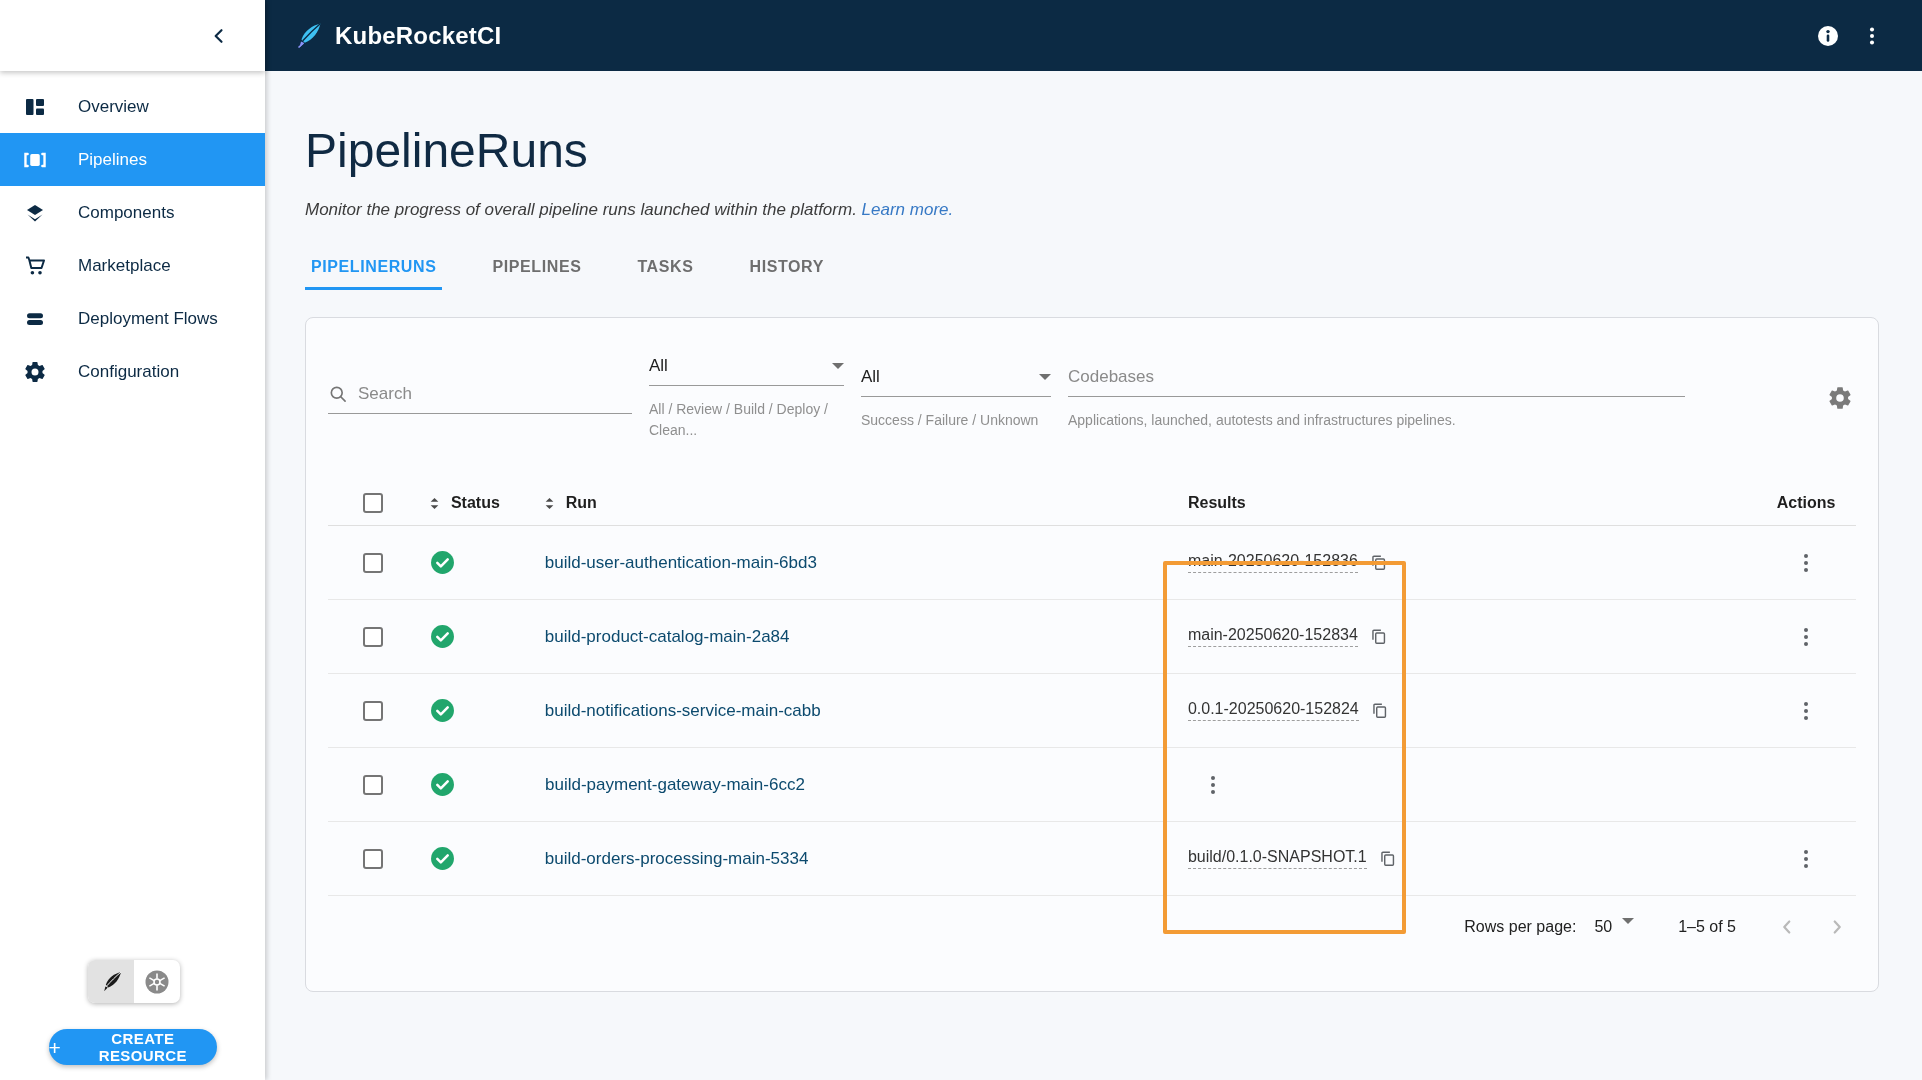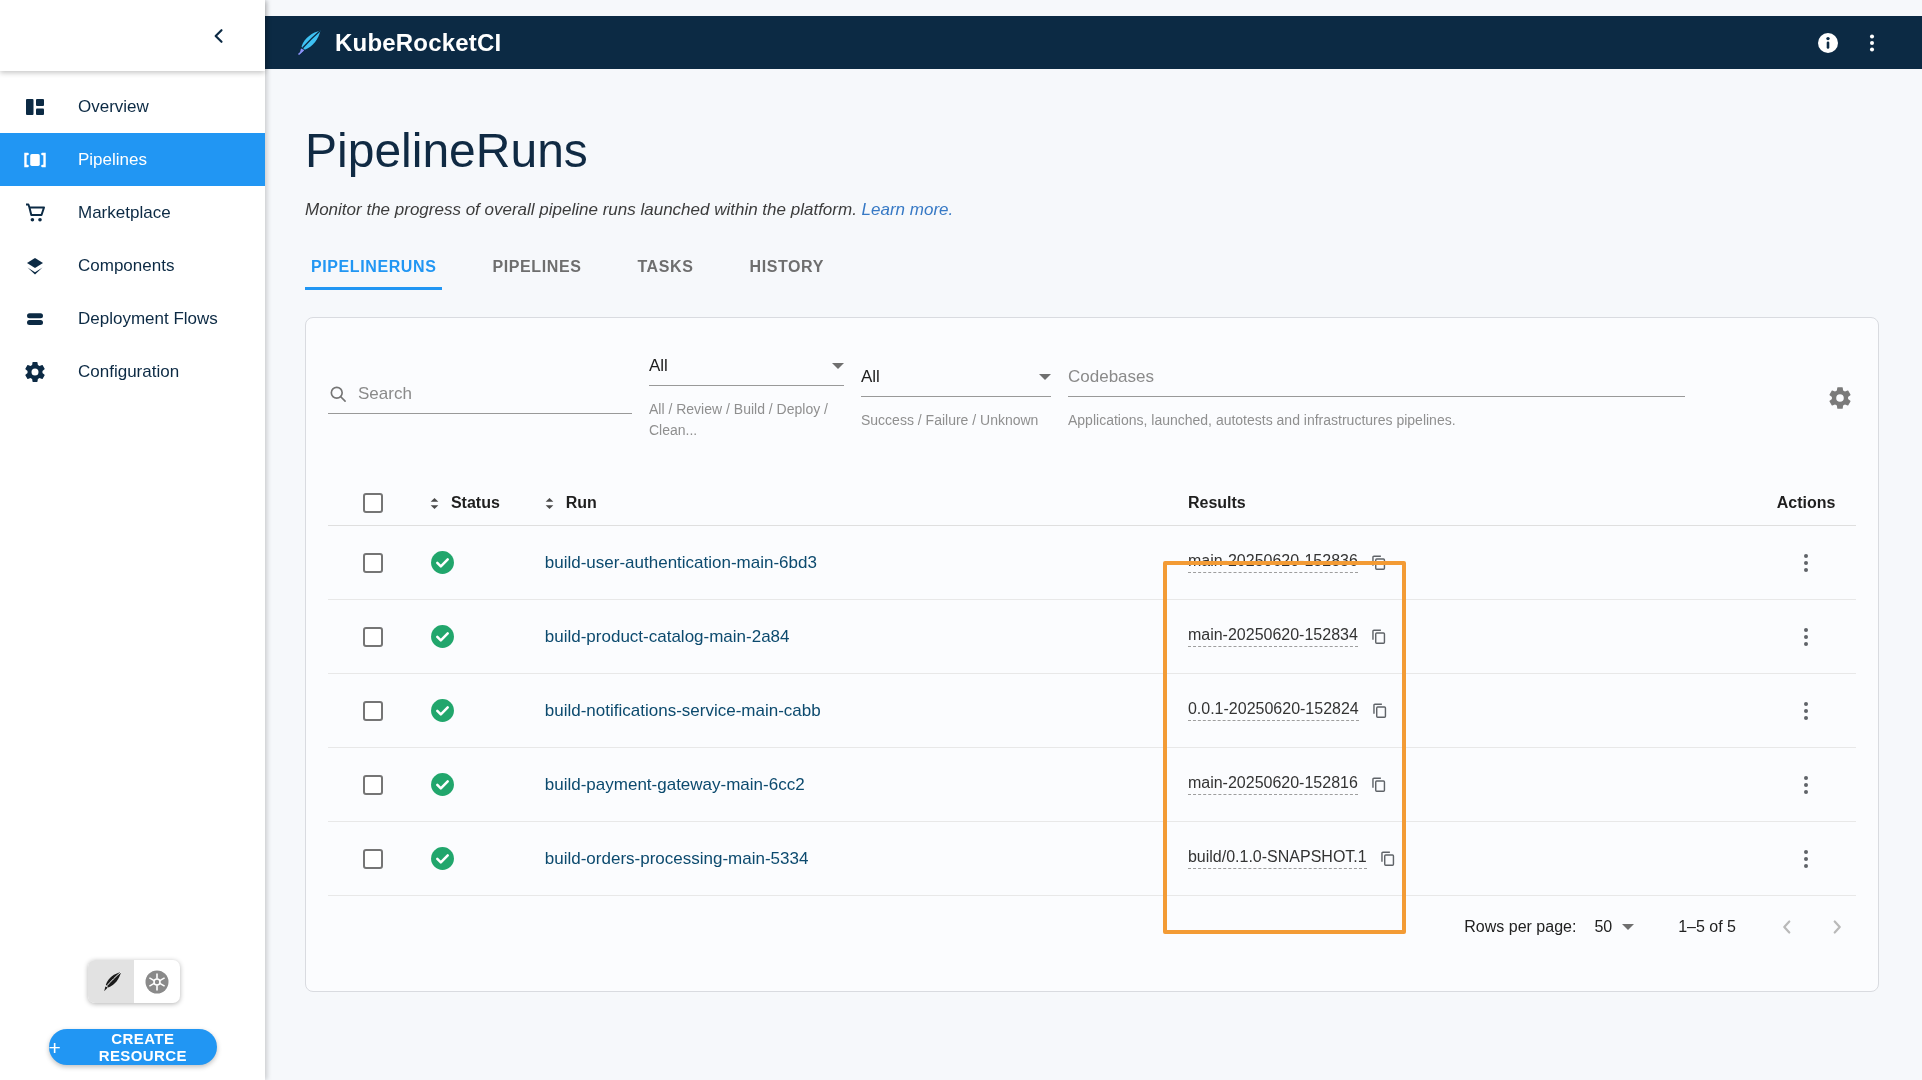--- a/index.html
+++ b/index.html
@@ -1,20 +1,20 @@
 <!DOCTYPE html>
 <html><head>
 <meta charset="utf-8">
 <style>
   * { margin:0; padding:0; box-sizing:border-box; }
   html,body { width:1922px; height:1080px; background:#e9ebee; font-family:"Liberation Sans", sans-serif; }
   .app { position:relative; width:1922px; height:1080px; background:#f6f8fb; overflow:hidden; }
 
   
-  .topbar { position:absolute; left:265px; top:16px; right:0; height:53px; background:#0c2a44;
+  .topbar { position:absolute; left:265px; top:0; right:0; height:71px; background:#0c2a44;
             display:flex; align-items:center; padding:0 28px; z-index:3; }
   .brand { display:flex; align-items:center; gap:12px; }
   .brand-name { color:#fff; font-size:24px; font-weight:700; letter-spacing:.2px; }
   .topbar-spacer { flex:1; }
   .topbar-btn { width:44px; height:44px; display:flex; align-items:center; justify-content:center;
                 border-radius:50%; cursor:pointer; }
 
   
   .sidebar { position:absolute; left:0; top:0; bottom:0; width:265px; background:#fff; z-index:4;
              box-shadow:2px 0 5px rgba(0,0,0,.18); }
@@ -87,21 +87,21 @@
   .kebab i { width:4px; height:4px; border-radius:50%; background:#5f6368; }
 
   
   .annotation-box { position:absolute; left:857px; top:243px; width:243px; height:373px;
                     border:4px solid #f39b35; border-radius:2px; pointer-events:none; z-index:5; }
 
   
   .pagination { display:flex; align-items:center; justify-content:flex-end; padding:20px 30px 0 0;
                 font-size:16px; color:#212121; }
   .pg-label { margin-right:18px; }
-  .pg-select { display:flex; align-items:center; gap:10px; cursor:pointer; margin-right:44px; }
+  .pg-select { display:flex; align-items:flex-start; gap:10px; cursor:pointer; margin-right:44px; }
   .pg-range { margin-right:40px; }
   .pg-nav { display:flex; gap:28px; }
   .pg-chevron { cursor:default; display:flex; }
 </style>
 </head>
 <body>
 
 <div class="app">
 
   <div class="topbar">
@@ -154,35 +154,35 @@
               <path d="M5.2 6.5 H3.2 V17.5 H5.2" fill="none" stroke="currentColor" stroke-width="2.2" stroke-linecap="round"></path>
               <rect x="7.6" y="6.5" width="8.8" height="11" rx="1.5" fill="currentColor"></rect>
               <path d="M18.8 6.5 H20.8 V17.5 H18.8" fill="none" stroke="currentColor" stroke-width="2.2" stroke-linecap="round"></path>
             </svg>
         </span>
         <span class="nav-label">Pipelines</span>
       </div>
       <div class="nav-item">
         <span class="nav-ico">
           <svg width="24" height="24" viewBox="0 0 24 24">
+              <path d="M12 4 L20 9 12 14 4 9 Z" fill="currentColor"></path>
+              <path d="M4.5 13.5 12 18.2 19.5 13.5 12 20.5 Z" fill="currentColor"></path>
+            </svg>
+        </span>
+        <span class="nav-label">Components</span>
+      </div>
+      <div class="nav-item">
+        <span class="nav-ico">
+          <svg width="24" height="24" viewBox="0 0 24 24">
               <path d="M3 3.5h2.4l.9 2.5 2 8h10.2l2.5-7.5H6.8" fill="none" stroke="currentColor" stroke-width="2" stroke-linejoin="round"></path>
               <circle cx="9.4" cy="18.7" r="1.8" fill="currentColor"></circle>
               <circle cx="17" cy="18.7" r="1.8" fill="currentColor"></circle>
             </svg>
         </span>
         <span class="nav-label">Marketplace</span>
-      </div>
-      <div class="nav-item">
-        <span class="nav-ico">
-          <svg width="24" height="24" viewBox="0 0 24 24">
-              <path d="M12 4 L20 9 12 14 4 9 Z" fill="currentColor"></path>
-              <path d="M4.5 13.5 12 18.2 19.5 13.5 12 20.5 Z" fill="currentColor"></path>
-            </svg>
-        </span>
-        <span class="nav-label">Components</span>
       </div>
       <div class="nav-item">
         <span class="nav-ico">
           <svg width="24" height="24" viewBox="0 0 24 24">
               <rect x="4" y="6.2" width="16" height="5" rx="2.5" fill="currentColor"></rect>
               <rect x="4" y="13" width="16" height="5" rx="2.5" fill="currentColor"></rect>
             </svg>
         </span>
         <span class="nav-label">Deployment Flows</span>
       </div>
@@ -415,29 +415,20 @@
             </div>
           <div class="c-status">
             <svg width="25" height="25" viewBox="0 0 24 24">
                 <circle cx="12" cy="12" r="11" fill="#21a66c"></circle>
                 <polyline points="7,12.3 10.4,15.7 17,9" fill="none" stroke="#fff" stroke-width="2.4" stroke-linecap="round" stroke-linejoin="round"></polyline>
               </svg>
           </div>
           <div class="c-run">
               <a class="run-link">build-payment-gateway-main-6cc2</a>
             </div>
-          <div class="c-results">
-            <span class="result-chip">main-20250620-152816</span>
-            <span class="copy-btn">
-              <svg width="19" height="19" viewBox="0 0 24 24">
-                  <rect x="8.5" y="7.5" width="11" height="13" rx="1.2" fill="none" stroke="#5f6368" stroke-width="1.8"></rect>
-                  <path d="M5 16 V5.2 A1.2 1.2 0 0 1 6.2 4 H15" fill="none" stroke="#5f6368" stroke-width="1.8"></path>
-                </svg>
-            </span>
-          </div>
           <div class="c-actions">
               <span class="kebab">
                 <i></i>
                 <i></i>
                 <i></i>
               </span>
             </div>
         </div>
 
         <div class="trow">

